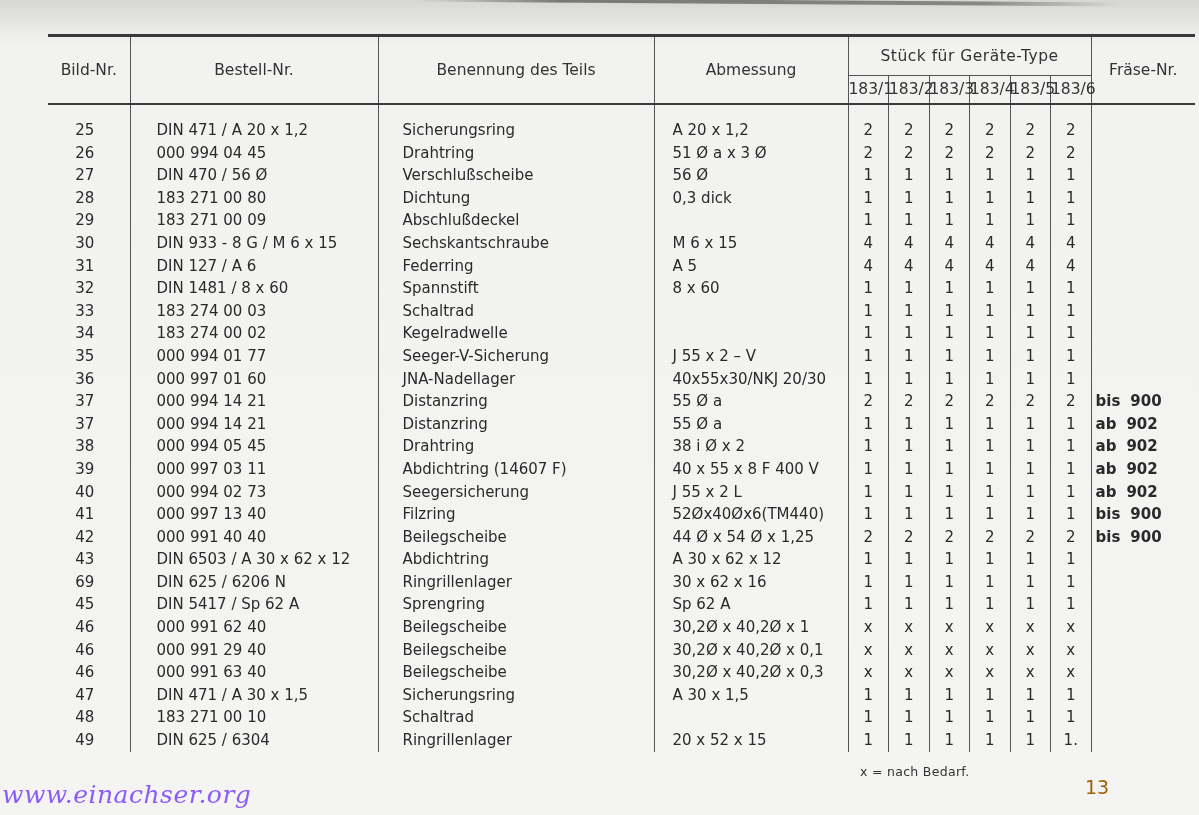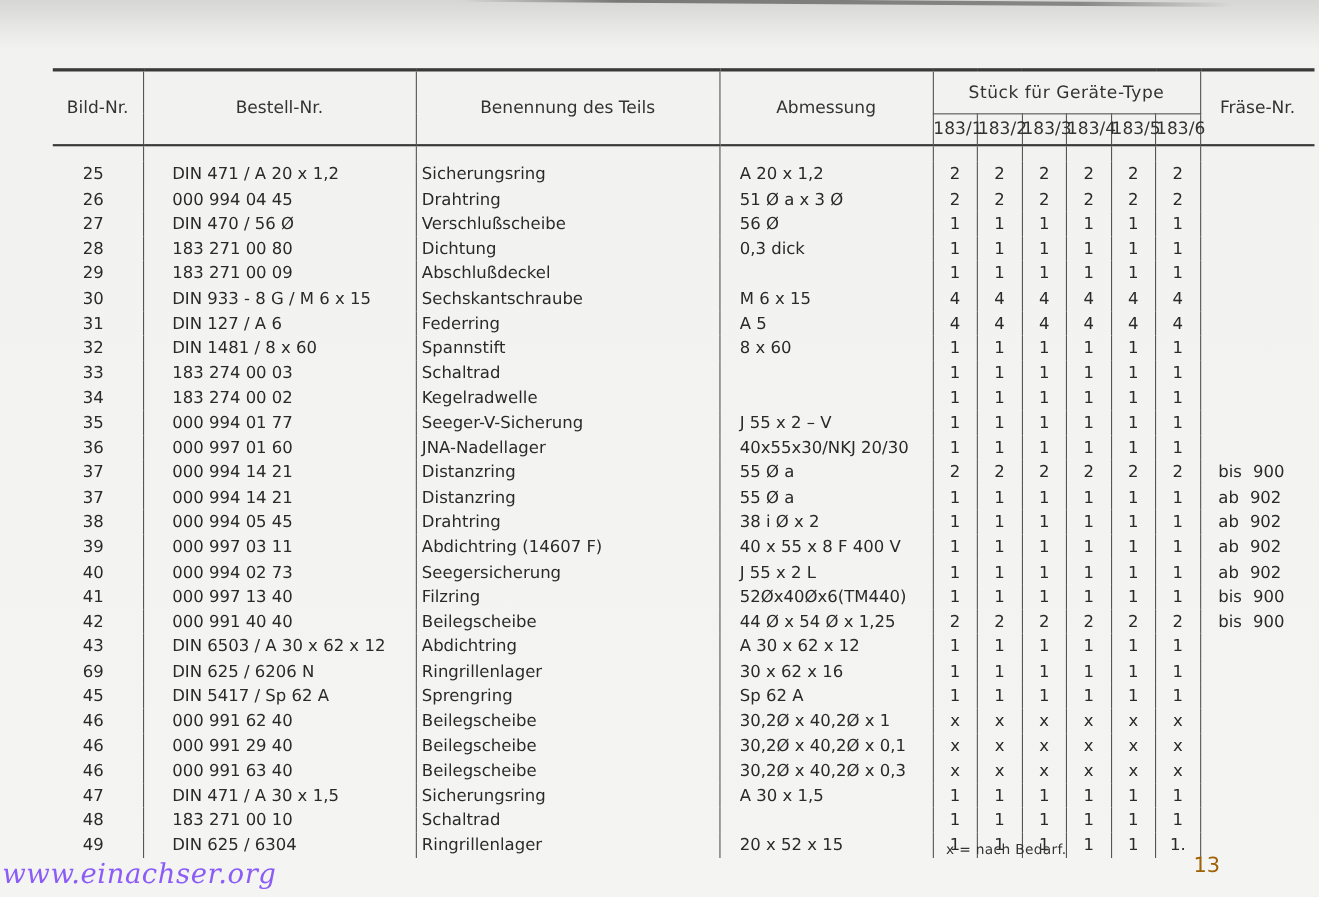--- a/index.html
+++ b/index.html
@@ -12,21 +12,21 @@
   .page-bg {
     position: absolute; inset: 0;
     background: linear-gradient(180deg, #d6d6d4 0px, #e7e7e5 25px, #f2f2f0 45px, #f4f4f2 100%);
   }
   .top-shadow {
     position: absolute; left: 420px; top: 0; width: 700px; height: 4px;
     background: linear-gradient(90deg, rgba(90,90,90,0) 0%, rgba(80,80,80,0.7) 20%, rgba(80,80,80,0.6) 80%, rgba(80,80,80,0) 100%);
     transform: skewY(0.4deg);
   }
   table.parts {
-    position: absolute; left: 48px; top: 62px;
+    position: absolute; left: 48px; top: 34px;
     border-collapse: collapse;
     width: 1147px;
     table-layout: fixed;
     font-size: 15px;
   }
   table.parts th {
     font-weight: normal; font-size: 15.5px; color: #333;
   }
   .thead-top-rule th { border-top: 3px solid #3a3a3a; }
   .thead-bottom-rule th { border-bottom: 2.5px solid #3a3a3a; }
@@ -40,24 +40,24 @@
   th.hdr-group { height: 34px; font-size: 12.5px; letter-spacing: 0.5px; border-right: 1px solid #555; border-bottom: 1px solid #555; }
   th.hdr-type { height: 26px; font-size: 11.5px; border-right: 1px solid #555; padding: 0; }
   th.hdr-fr { border-right: none; }
   td {
     height: 22.6px; padding: 0; line-height: 22.6px; white-space: nowrap;
     border-right: 1px solid #555;
   }
   tr.spacer td { height: 14px; }
   td.c-bild { text-align: center; padding-right: 8px; }
   td.c-best { padding-left: 26px; margin-top: 47px; }
-  td.c-ben  { padding-left: 5px; margin-top: 28px; }
+  td.c-ben  { padding-left: 24px; margin-top: 28px; }
   td.c-abm  { padding-left: 18px; }
   td.c-q    { text-align: center; }
-  td.c-fr   { border-right: none; padding-left: 16px; }
+  td.c-fr   { border-right: none; padding-left: 4px; font-weight: bold; }
   .fr-num { display: inline-block; margin-left: 10px; }
   .footnote {
     position: absolute; left: 860px; top: 764px; font-size: 12.5px; color: #333; letter-spacing: 0.3px;
   }
   .page-number {
     position: absolute; left: 1085px; top: 776px; font-size: 19px; color: #a16207;
   }
   .watermark {
     position: absolute; left: 2px; top: 780px;
     font-family: "DejaVu Serif", serif; font-style: italic;

